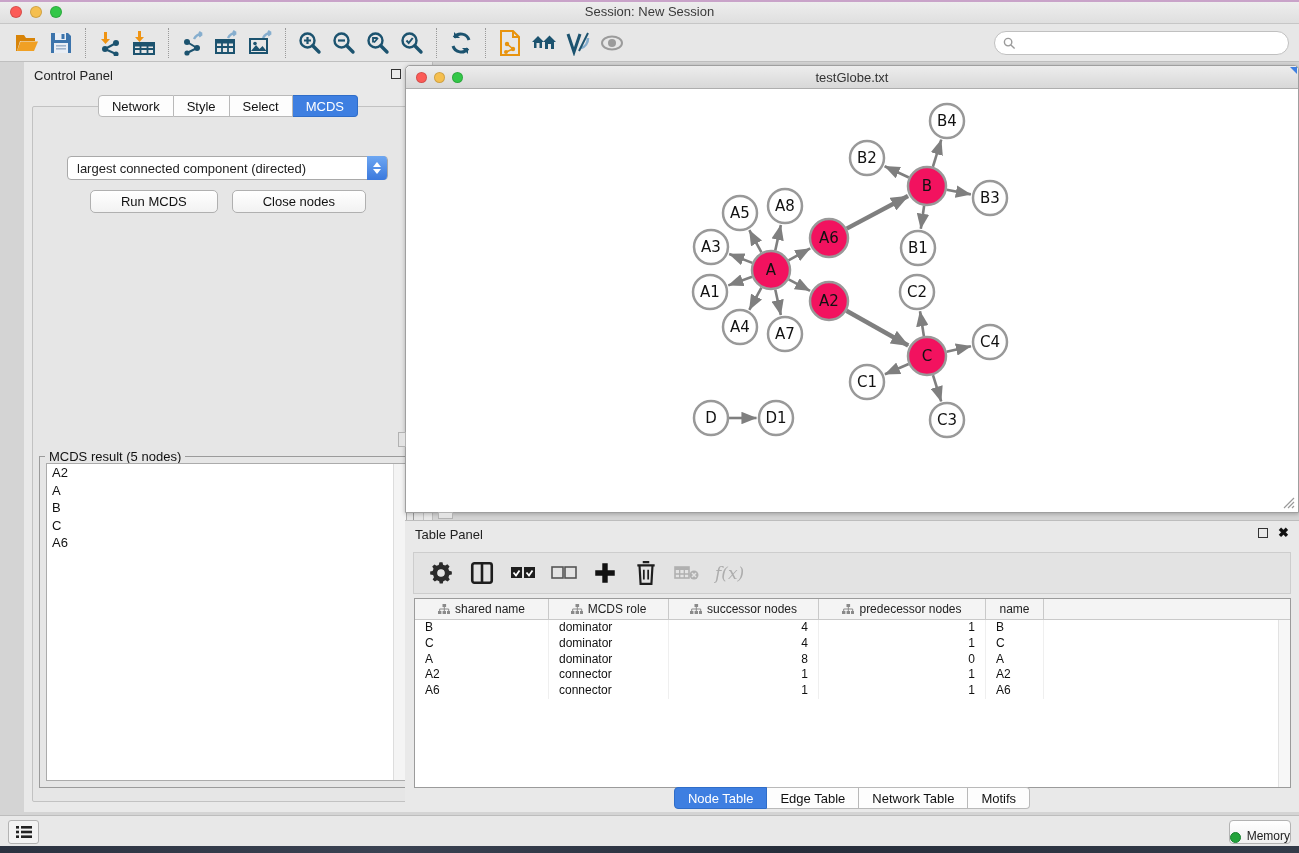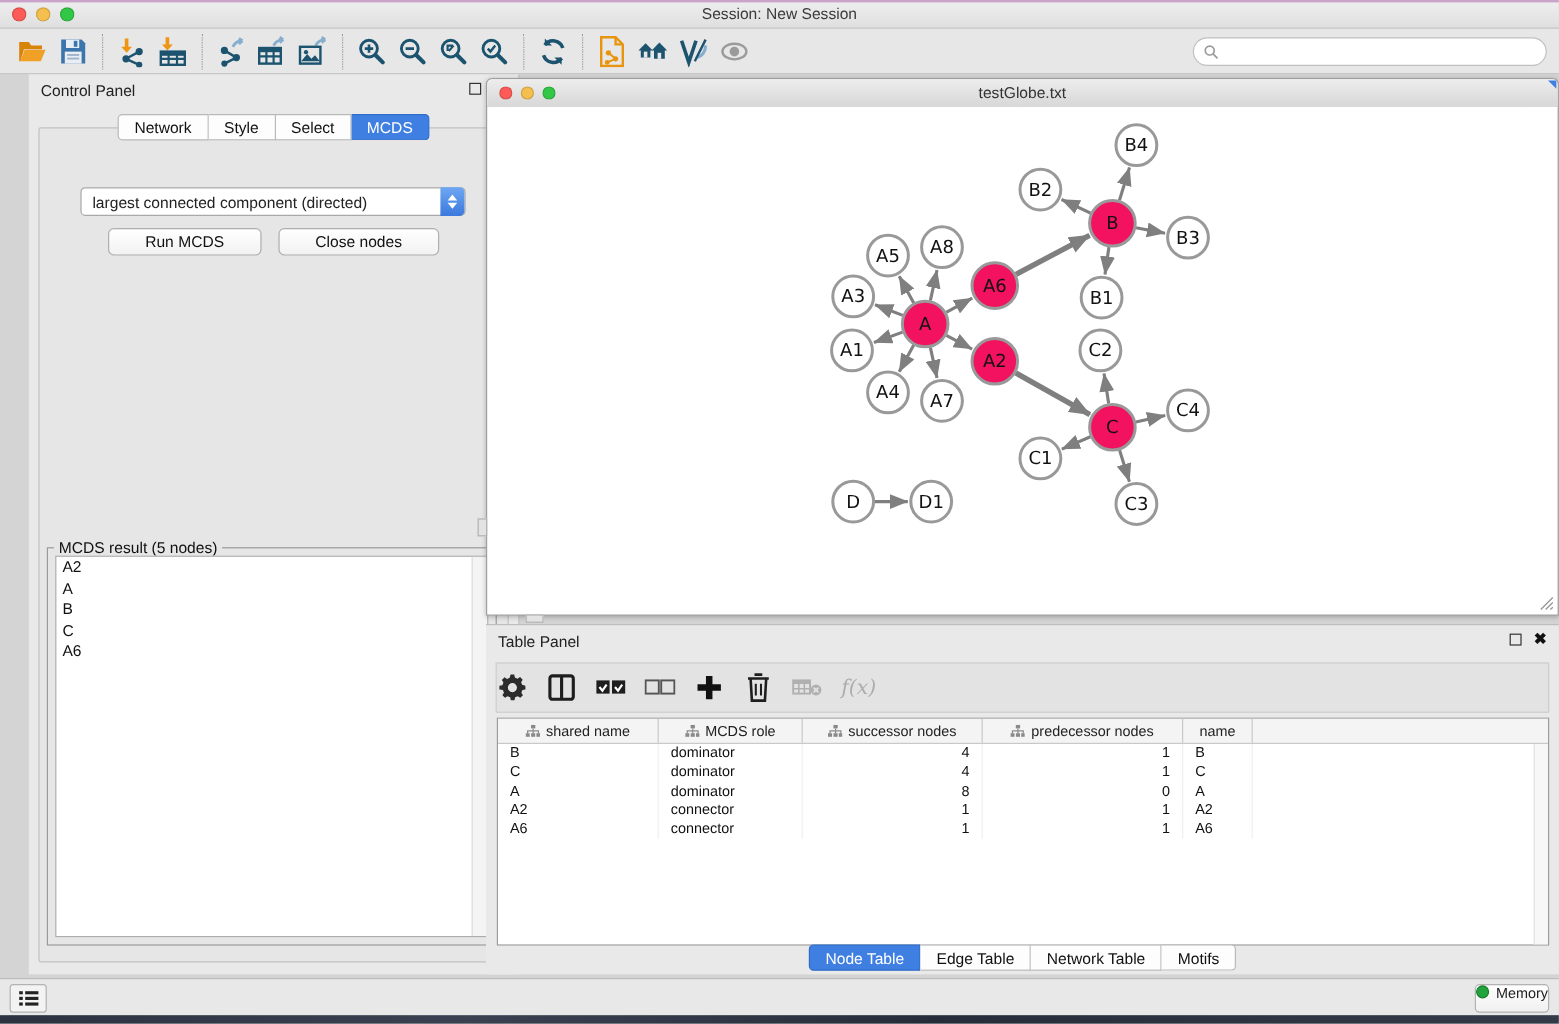--- a/index.html
+++ b/index.html
@@ -86,41 +86,41 @@
 
   .split-handle-v { position:absolute; left:398px; top:370px; width:8px; height:15px;
                     background:#e3e3e3; border:1px solid #b2b2b2; }
   .split-handle-h { position:absolute; left:438px; top:450px; width:15px; height:7px;
                     background:#e3e3e3; border:1px solid #b2b2b2; }
 
   
   .table-panel { position:absolute; left:405px; right:0; top:458px; height:292px; background:#e9e9e9;
                  border-top:1px solid #bdbdbd; }
   .tp-toolbar { position:absolute; left:8px; right:8px; top:31px; height:42px; background:#e3e3e3;
-                border:1px solid #cdcdcd; display:flex; align-items:center; gap:15px; }
+                border:1px solid #cdcdcd; display:flex; align-items:center; padding-left:14px; gap:15px; }
   .tp-btn { width:26px; height:26px; display:flex; align-items:center; justify-content:center; cursor:pointer; }
   .tbl-wrap { position:absolute; left:9px; right:8px; top:77px; height:190px; background:#fff; border:1px solid #9b9b9b; }
   .tbl-header { display:flex; height:21px; background:#f4f4f4; border-bottom:1px solid #c9c9c9; }
   .th-cell { display:flex; align-items:center; justify-content:center; gap:5px; font-size:12px; color:#222;
              border-right:1px solid #c9c9c9; height:100%; cursor:pointer; }
   .tbl-row { display:flex; height:15.8px; }
   .td-cell { font-size:12px; color:#111; line-height:15.8px; border-right:1px solid #efefef;
              padding:0 10px; white-space:nowrap; overflow:hidden; }
   .tbl-scroll { position:absolute; top:21px; bottom:0; right:0; width:12px; background:#f7f7f7; border-left:1px solid #e2e2e2; }
   .tp-tabs { position:absolute; left:0; right:0; bottom:3px; display:flex; justify-content:center; }
 
   
   .statusbar { position:absolute; top:815px; left:0; right:0; height:31px; background:#e8e8e8;
                border-top:1px solid #bdbdbd; }
   .menu-btn { position:absolute; left:8px; top:4px; width:31px; height:24px;
               background:#f3f3f3; border:1px solid #b3b3b3; border-radius:3px;
               display:flex; align-items:center; justify-content:center; cursor:pointer; }
   .memory-btn { position:absolute; right:8px; top:4px; height:24px; padding:0 0;
                 background:linear-gradient(#ffffff,#f0f0f0); border:1px solid #b3b3b3; border-radius:4px;
-                display:flex; align-items:flex-start; gap:6px; font-size:12px; cursor:pointer; }
+                display:flex; align-items:flex-end; gap:6px; font-size:12px; cursor:pointer; }
   .mem-dot { width:11px; height:11px; border-radius:50%; background:#23a33b; border:1px solid #188030; }
   .wallpaper { position:absolute; top:846px; left:0; right:0; height:7px;
                background:linear-gradient(90deg,#2b3240,#3a4252 30%,#262d3a 60%,#333b49); }
 </style>
 </head>
 <body>
 
 <div class="purple-edge"></div>
 
 <div class="titlebar">

